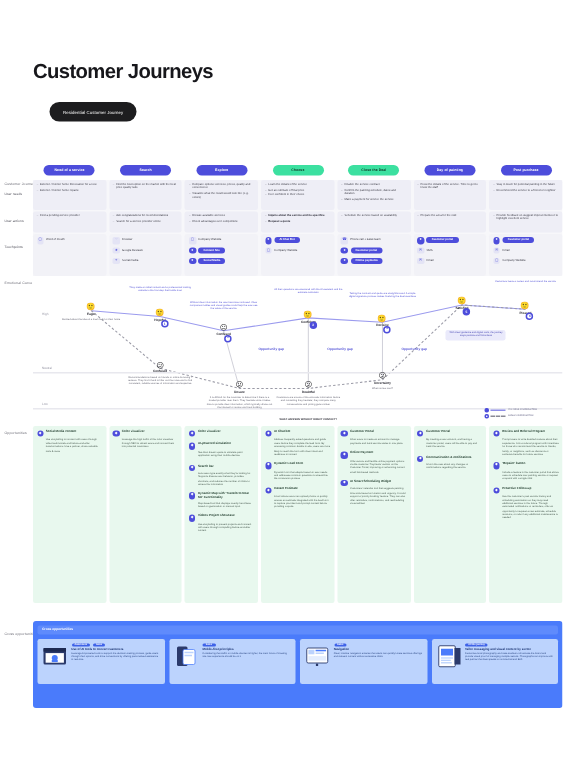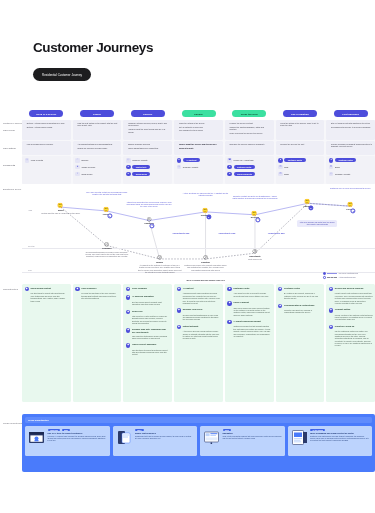--- a/index.html
+++ b/index.html
@@ -8,21 +8,21 @@
     background: #ffffff;
     font-family: "Liberation Sans", "DejaVu Sans", sans-serif;
     color: #1c1c1e;
     font-size: 2.1px;
     -webkit-font-smoothing: antialiased;
   }
   .page { position: relative; width: 375px; height: 513px; }
 
   
   .title {
-    position: absolute; left: 33px; top: 40px;
+    position: absolute; left: 22px; top: 40px;
     font-size: 13.5px; font-weight: 700; letter-spacing: -0.4px; color: #17171b;
   }
   .tab-pill {
     position: absolute; left: 33px; top: 68px;
     background: #1d1d1f; color: #ffffff;
     border-radius: 10px; padding: 4px 9px;
     font-size: 2.9px; letter-spacing: .05px; white-space: nowrap;
     display: flex; align-items: center; height: 13px;
   }
 

